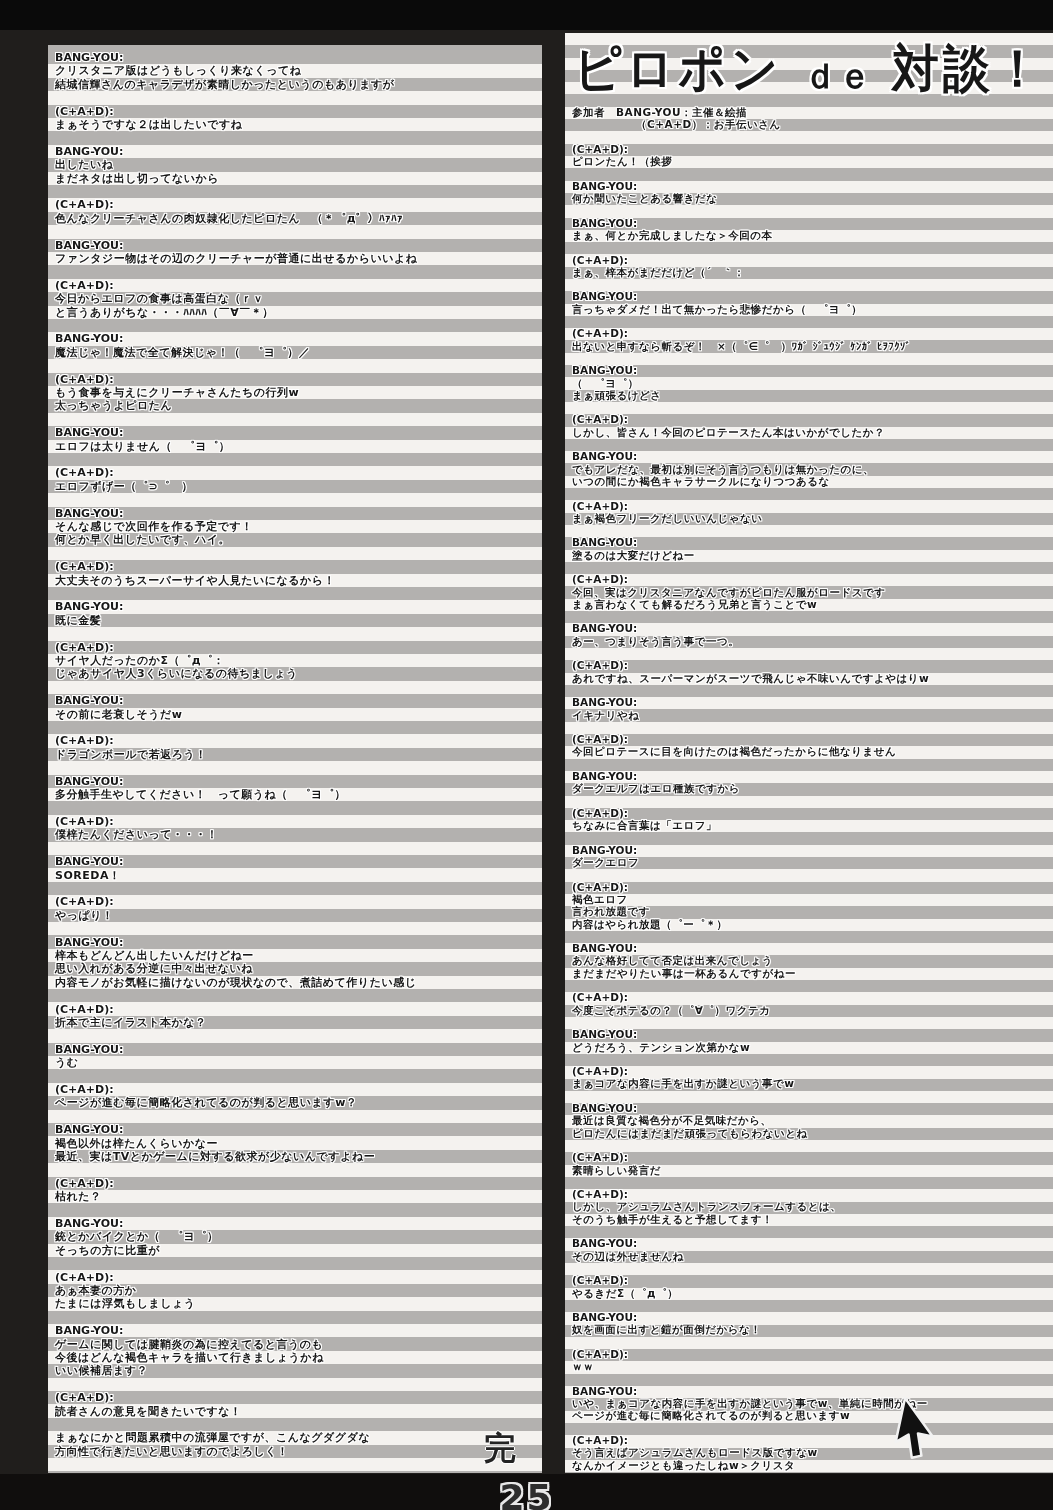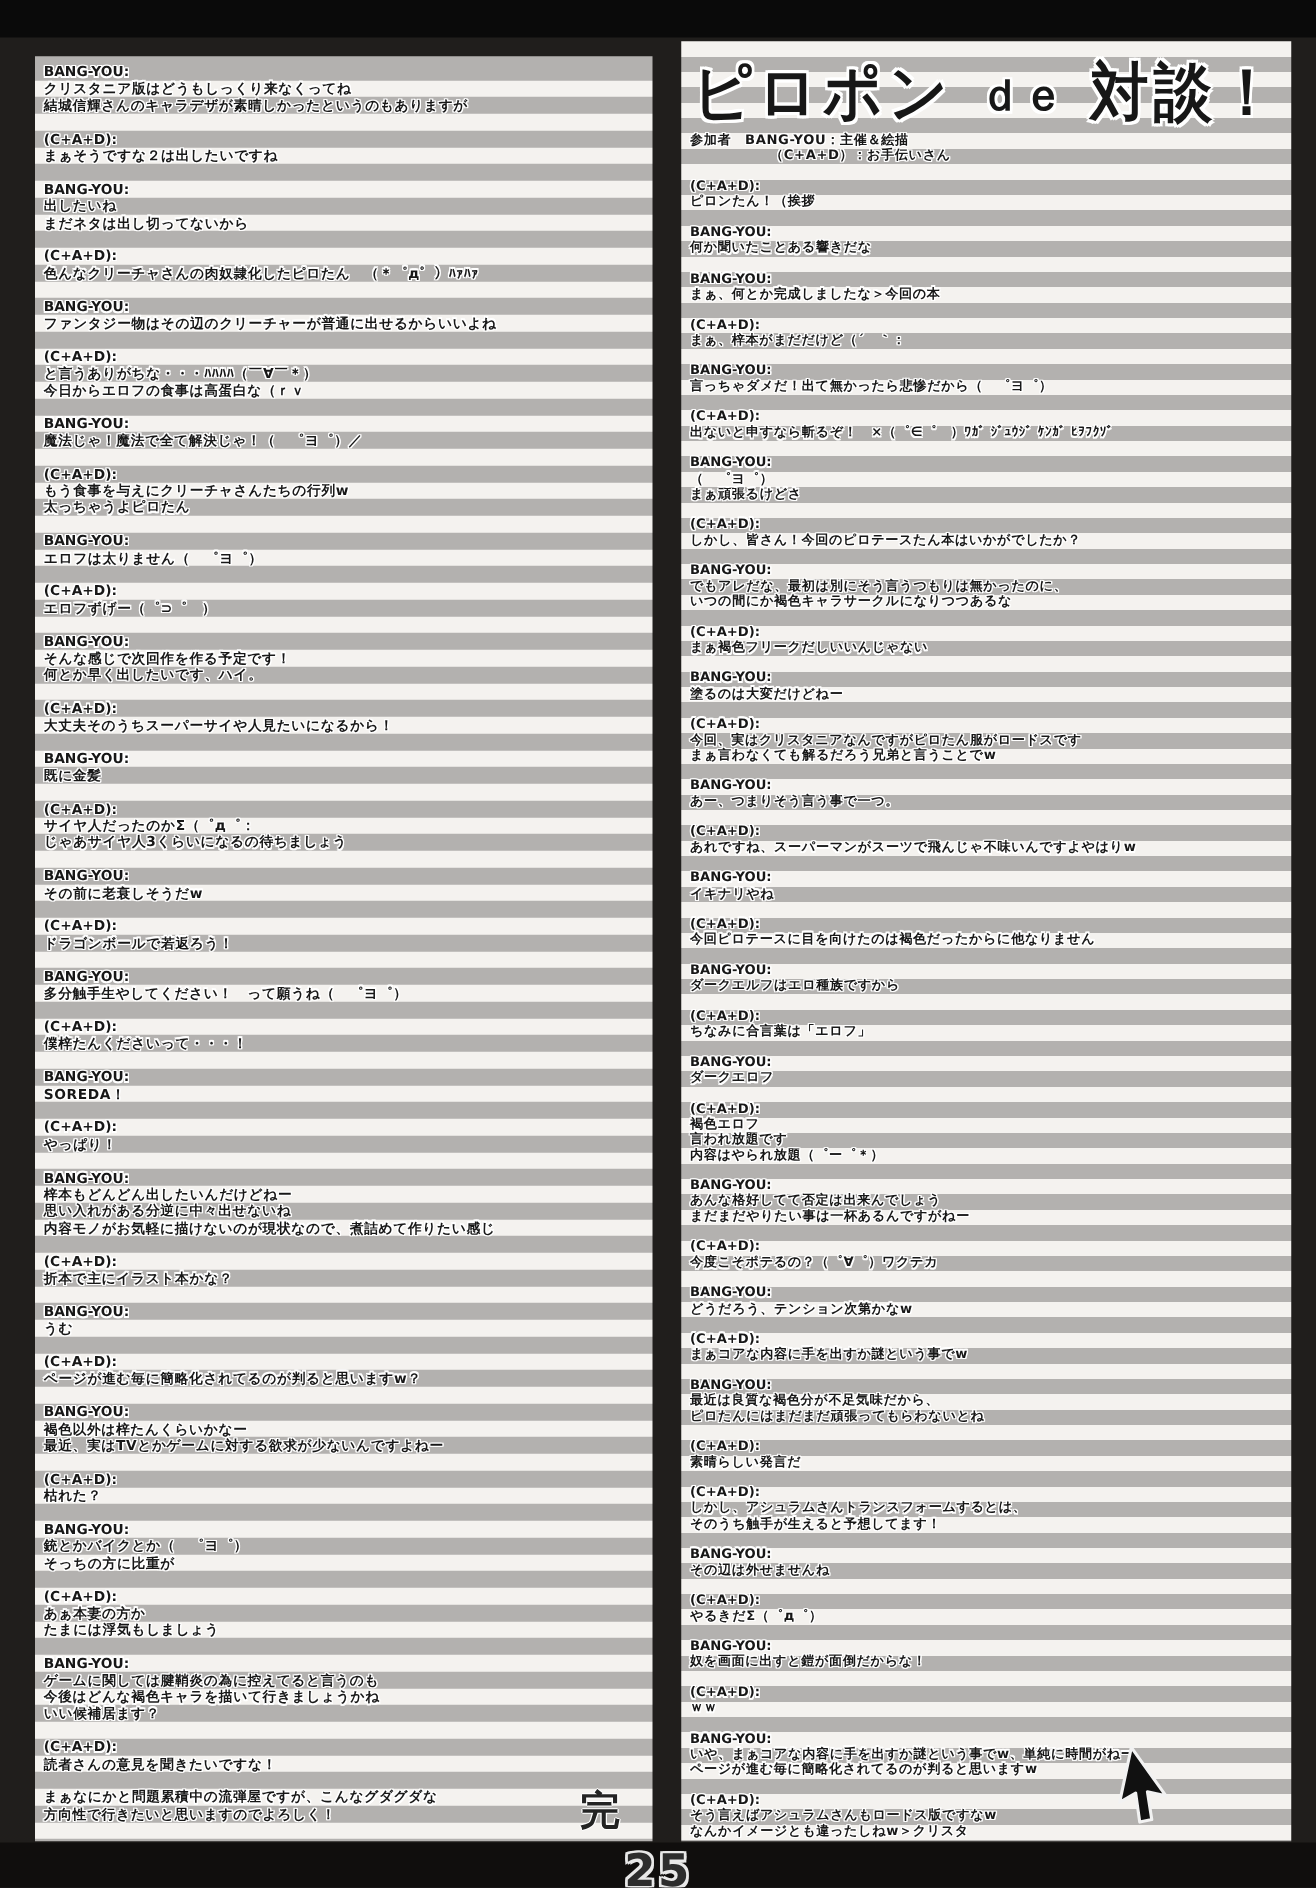--- a/index.html
+++ b/index.html
@@ -16,20 +16,21 @@
   
   .top-band{position:absolute;left:0;top:0;width:1053px;height:30px;background:#0a0a0a;}
   .bottom-band{position:absolute;left:0;top:1474px;width:1053px;height:36px;background:#100e0d;}
 
   
   .panel{
     position:absolute;
     box-sizing:border-box;
     color:#171717;
     font-weight:bold;
+    margin-left:20px;
   }
   #left-panel{
     left:28px;top:45px;width:494px;height:1428px;
     --lh:13.4px;
     font-size:11px;
     padding:6px 6px 0 7px;
     background:repeating-linear-gradient(to bottom,#b3b1af 0 var(--lh),#f4f2ef var(--lh) calc(var(--lh)*2));
     background-position:0 6px;
   }
   #right-panel{
@@ -47,21 +48,21 @@
       1px 0 0 #fff,-1px 0 0 #fff,0 1px 0 #fff,0 -1px 0 #fff,
       1px 1px 0 #fff,-1px -1px 0 #fff,1px -1px 0 #fff,-1px 1px 0 #fff;
   }
   .block{margin-bottom:var(--lh);}
   .speaker{letter-spacing:0;}
 
   
   .title-row{
     height:73px;
     display:flex;
-    align-items:flex-end;
+    align-items:center;
     justify-content:space-between;
     padding:0 2px;
     text-shadow:
       2px 0 0 #fff,-2px 0 0 #fff,0 2px 0 #fff,0 -2px 0 #fff,
       2px 2px 0 #fff,-2px -2px 0 #fff,2px -2px 0 #fff,-2px 2px 0 #fff;
   }
   .title-main{font-size:47px;font-weight:bold;letter-spacing:4px;transform:scaleY(1.08);}
   .title-de{font-size:35px;font-weight:bold;align-self:flex-end;padding-bottom:6px;}
   .participants{margin-bottom:var(--lh);}
   .participants .line.p2{padding-left:64px;}
@@ -107,22 +108,22 @@
         <div class="block">
           <div class="line speaker">(C+A+D):</div>
           <div class="line">色んなクリーチャさんの肉奴隷化したピロたん　（＊゜д゜）ﾊｧﾊｧ</div>
         </div>
         <div class="block">
           <div class="line speaker">BANG-YOU:</div>
           <div class="line">ファンタジー物はその辺のクリーチャーが普通に出せるからいいよね</div>
         </div>
         <div class="block">
           <div class="line speaker">(C+A+D):</div>
+          <div class="line">今日からエロフの食事は高蛋白な（ｒｖ</div>
           <div class="line">と言うありがちな・・・ﾊﾊﾊﾊ（￣∀￣＊）</div>
-          <div class="line">今日からエロフの食事は高蛋白な（ｒｖ</div>
         </div>
         <div class="block">
           <div class="line speaker">BANG-YOU:</div>
           <div class="line">魔法じゃ！魔法で全て解決じゃ！（　゜ヨ゜）／</div>
         </div>
         <div class="block">
           <div class="line speaker">(C+A+D):</div>
           <div class="line">もう食事を与えにクリーチャさんたちの行列w</div>
           <div class="line">太っちゃうよピロたん</div>
         </div>

